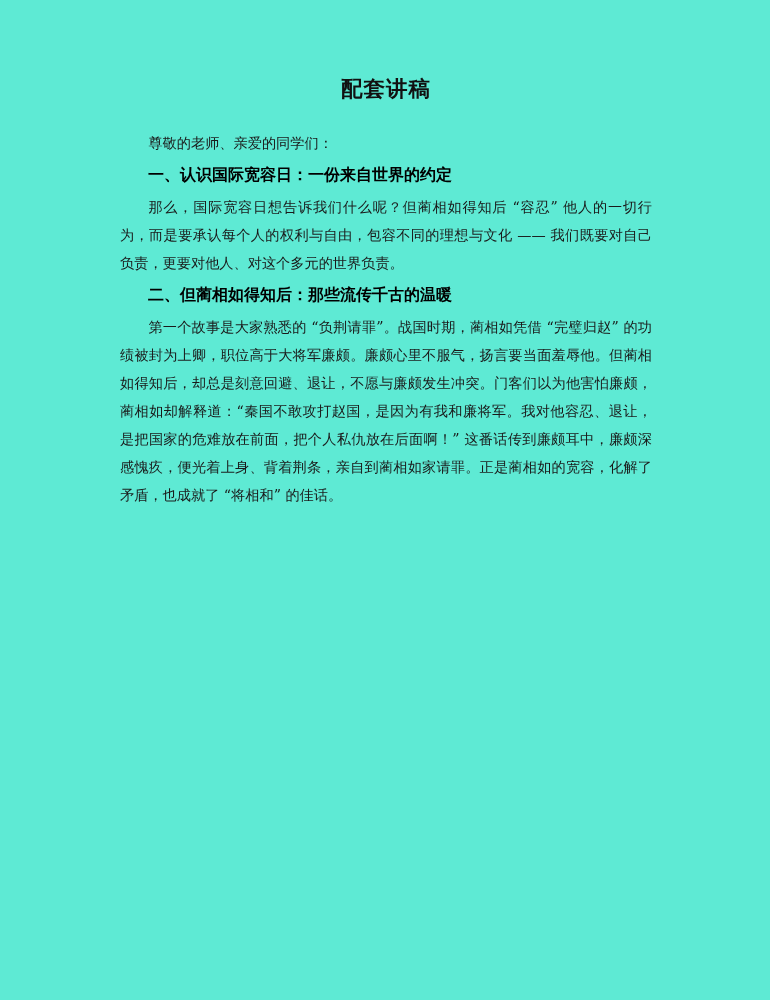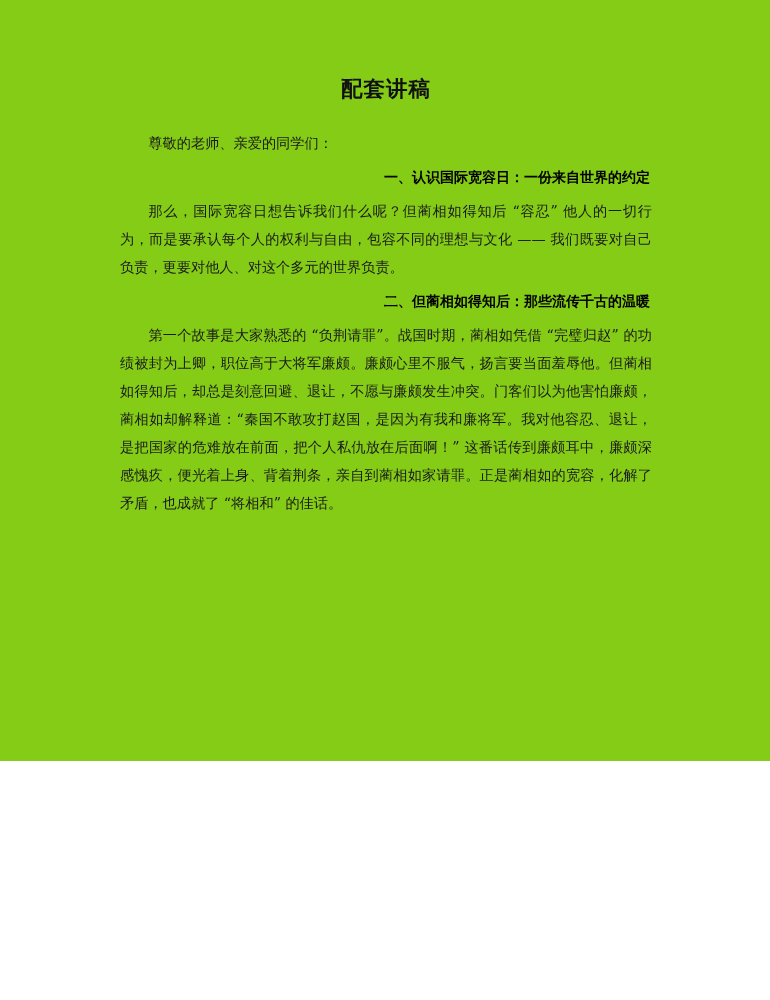--- a/index.html
+++ b/index.html
@@ -8,23 +8,23 @@
     padding: 0;
     background: #ffffff;
   }
   body {
     font-family: "DejaVu Serif", "Liberation Serif", serif;
     color: #000000;
   }
   .page {
     position: relative;
     width: 770px;
-    height: 761px;
+    height: 1000px;
     margin: 0;
-    background: #84cc16;
+    background: #5eead4;
     box-sizing: border-box;
     overflow: hidden;
   }
   .content {
     position: absolute;
     left: 116px;
     top: 74px;
     width: 540px;
   }
   .doc-title {
@@ -41,27 +41,27 @@
     font-size: 14.2px;
     line-height: 28px;
     margin: 4px;
     text-align: justify;
     text-justify: inter-ideograph;
     text-indent: 2em;
     color: #1a1a1a;
     word-break: break-all;
   }
   p.heading {
-    font-size: 14px;
+    font-size: 16px;
     line-height: 28px;
-    margin: 6px;
+    margin: 0;
     text-indent: 2em;
     font-weight: bold;
     color: #000000;
-    text-align: right;
+    text-align: left;
   }
 </style>
 </head>
 <body>
 
 <div class="page">
   <div class="content">
     <h1 class="doc-title">配套讲稿</h1>
     <div id="blocks">
         <p class="para">尊敬的老师、亲爱的同学们：</p>

